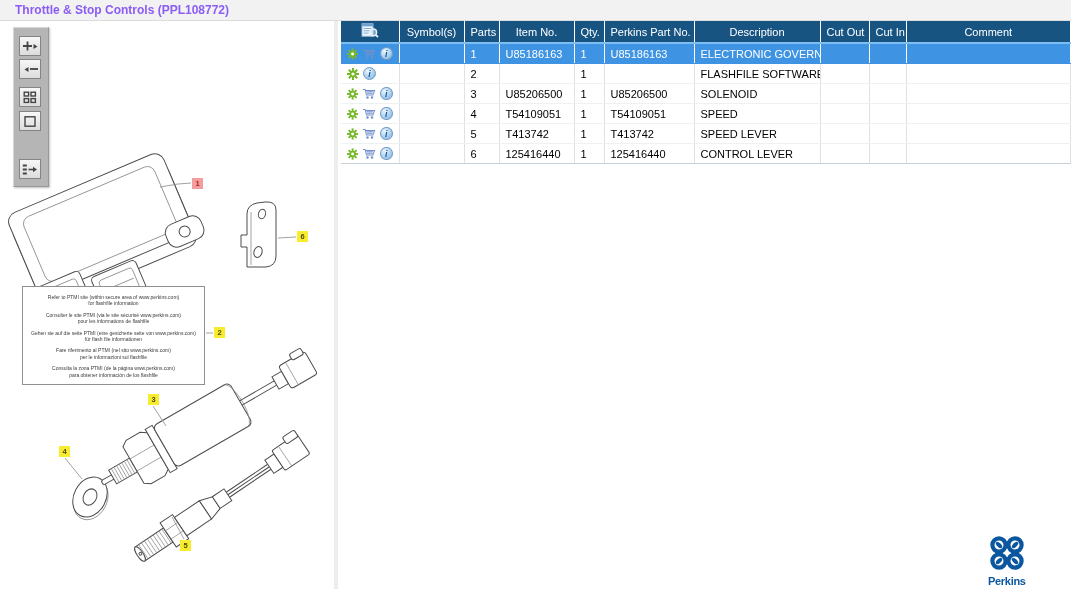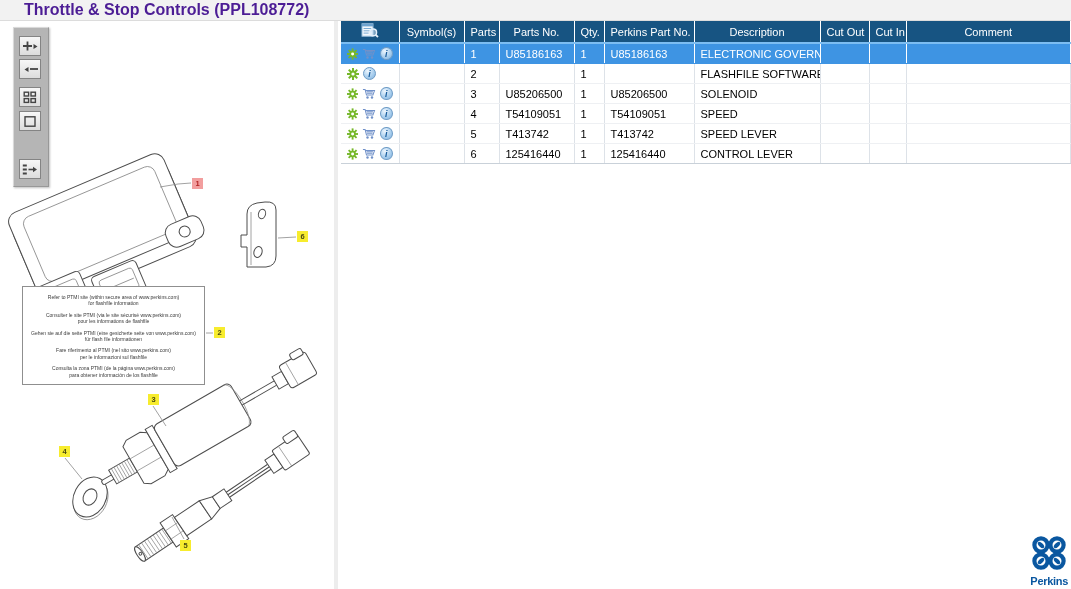--- a/index.html
+++ b/index.html
@@ -1,21 +1,21 @@
 <!DOCTYPE html>
 <html style="--header-bg: #175482; --selected-row-bg: #3E94E3; --selected-row-border: #7CBDF2; --callout-yellow: #F7EC2E; --callout-red-bg: #F29E9E; --callout-red-text: #B22222; --gear-green: #76B82A; --cart-blue: #7191C9; --brand-blue: #0A57A0;"><head>
 <meta charset="utf-8">
 <style>
   html,body{margin:0;padding:0;background:#fff;font-family:"Liberation Sans","DejaVu Sans",sans-serif;}
   .app{position:relative;width:1071px;height:589px;background:#fff;overflow:hidden;}
 
   
   .titlebar{position:absolute;left:0;top:0;width:100%;height:20px;background:#f2f2f2;
     border-bottom:1px solid #dcdcdc;z-index:10;display:flex;align-items:center;}
-  .titlebar span{font-size:16px;font-weight:bold;color:#4c1d95;padding-left:24px;letter-spacing:0;}
+  .titlebar span{font-size:12px;font-weight:bold;color:#8b5cf6;padding-left:15px;letter-spacing:0;}
 
   
   .leftpanel-bg{position:absolute;left:0;top:20px;width:334px;height:569px;background:#fff;z-index:0;}
   .divider{position:absolute;left:334px;top:20px;width:4px;height:569px;background:#ededed;z-index:1;}
   svg.diagram{position:absolute;left:0;top:0;z-index:1;}
 
   
   .notebox{position:absolute;left:22px;top:286px;width:183px;height:99px;border:1px solid #8f8f8f;
     z-index:2;background:#fff;overflow:hidden;text-align:center;padding-top:7px;box-sizing:border-box;}
   .note-para{margin:0 0 5px 0;}
@@ -49,21 +49,21 @@
   td.icons-cell{padding:0 0 0 4px;}
   .icon-row{display:flex;align-items:center;gap:4px;}
   .icon-btn{display:inline-flex;align-items:center;justify-content:center;cursor:pointer;}
   .info-i{width:13px;height:13px;border-radius:50%;
     background:radial-gradient(circle at 35% 28%,#eef6fe,#aacfee 55%,#7fb0dc);
     border:1px solid #6f9cc6;color:#1c5f9e;font-size:9px;font-weight:bold;font-style:italic;
     display:inline-flex;align-items:center;justify-content:center;box-sizing:border-box;}
   th.hdr-icon-cell{padding:1px 0 1px 10px;}
 
   
-  .brand{position:absolute;left:1024px;top:535px;width:44px;z-index:1;text-align:right;}
+  .brand{position:absolute;left:988px;top:535px;width:44px;z-index:1;text-align:left;}
   .brand-text{font-size:11px;font-weight:bold;color:var(--brand-blue,#0a57a0);margin-top:0px;letter-spacing:-0.3px;}
 </style>
 </head>
 <body>
 
 <div class="app">
 
   <div class="titlebar">
     <span>Throttle &amp; Stop Controls (PPL108772)</span>
   </div>
@@ -240,21 +240,21 @@
           <tr>
             <th class="hdr-icon-cell"><svg width="18" height="15" viewBox="0 0 18 15">
                 <rect x="1" y="0.8" width="11" height="12.4" fill="#f4f8fc" stroke="#9cc0de"></rect>
                 <rect x="1" y="0.8" width="11" height="2.6" fill="#6ea3cf"></rect>
                 <path d="M2.6 5.5 h7.8 M2.6 7.8 h7.8 M2.6 10.1 h5" stroke="#6ea3cf" stroke-width="0.9" fill="none"></path>
                 <circle cx="12.2" cy="9.4" r="3.4" fill="rgba(210,230,248,.55)" stroke="#e6f0fa" stroke-width="1.4"></circle>
                 <path d="M14.6 11.8 l2.4 2.2" stroke="#e6f0fa" stroke-width="1.8" fill="none"></path>
               </svg></th>
             <th><span>Symbol(s)</span></th>
             <th><span>Parts</span></th>
-            <th><span>Parts No.</span></th>
+            <th><span>Item No.</span></th>
             <th><span>Qty.</span></th>
             <th><span>Perkins Part No.</span></th>
             <th><span>Description</span></th>
             <th><span>Cut Out</span></th>
             <th><span>Cut In</span></th>
             <th><span>Comment</span></th>
           </tr>
         </thead>
       <tbody id="tbody">
           <tr class="selected">

